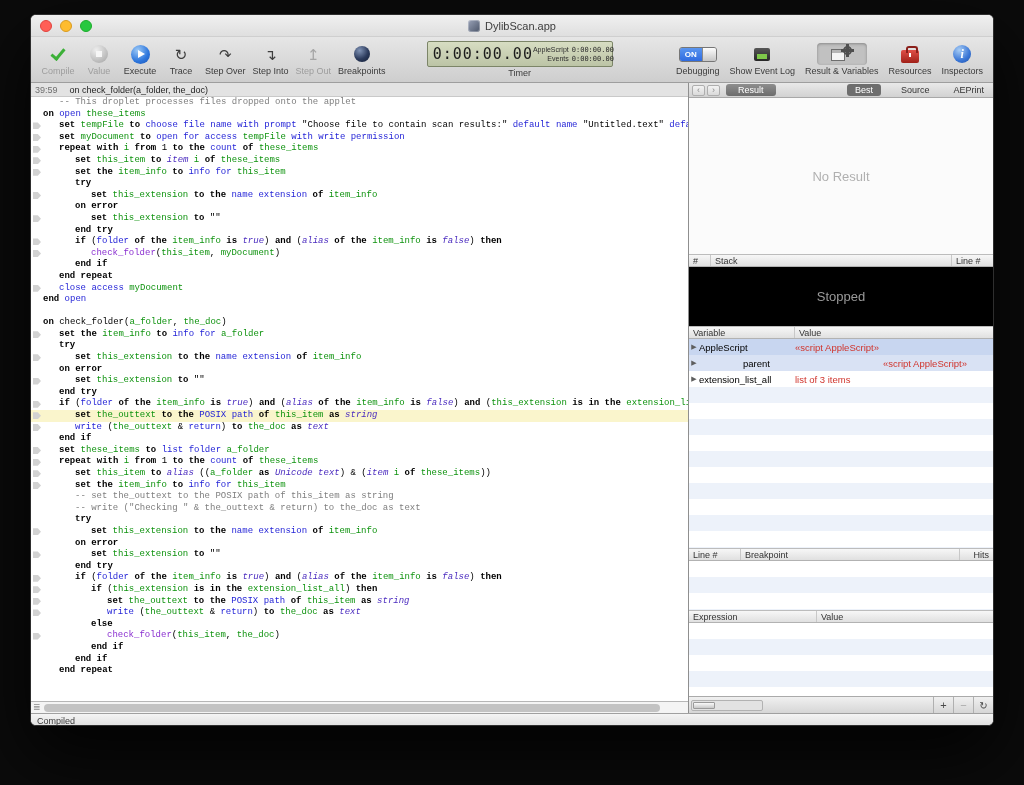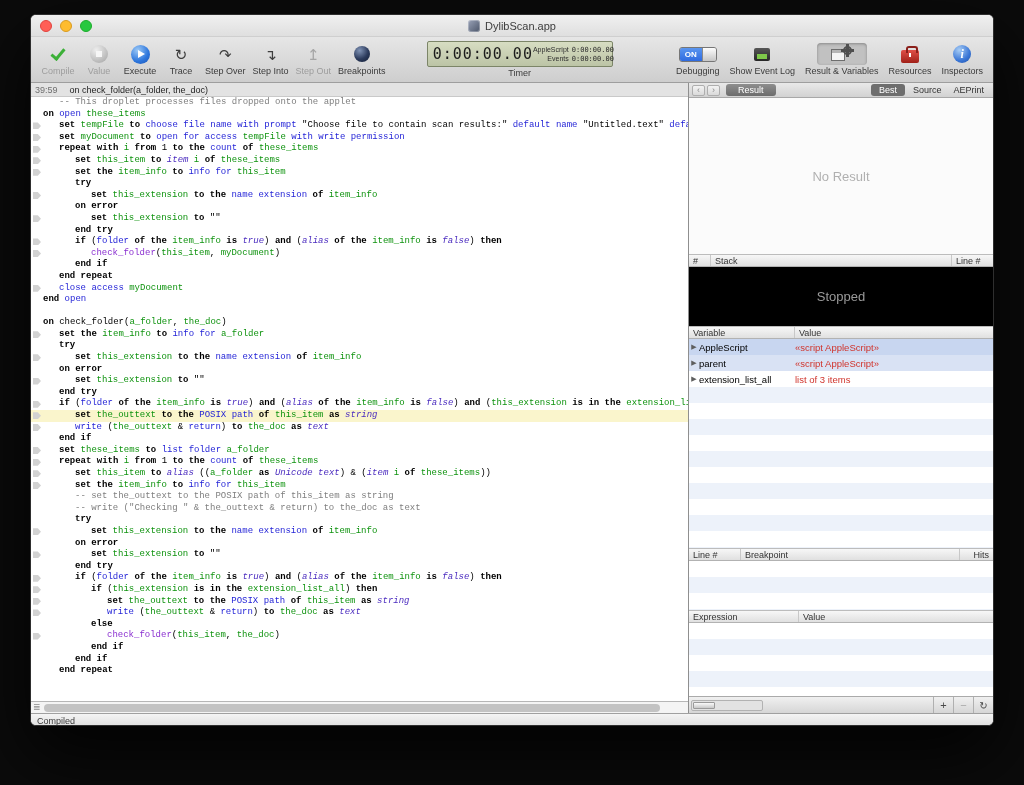--- a/index.html
+++ b/index.html
@@ -116,41 +116,41 @@
     border-radius:4px; background:#c3c3c3; }
 
   
   .rightpanel { width:304px; display:flex; flex-direction:column; background:#fff; flex-shrink:0; }
   .rp-tabbar { height:15px; background:linear-gradient(#e9e9e9,#d2d2d2); border-bottom:1px solid #a8a8a8;
     display:flex; align-items:center; padding:0 3px; gap:2px; flex-shrink:0; }
   .nav-btn { width:13px; height:11px; border:1px solid #aeaeae; background:linear-gradient(#f3f3f3,#dadada);
     border-radius:2px; font-size:9px; color:#8d8d8d; display:flex; align-items:center; justify-content:center; line-height:1; }
   .pill-dark { background:linear-gradient(#8e8e8e,#6c6c6c); border-radius:3px; color:#fff;
     font-size:9px; padding:1px 12px; margin-left:4px; }
-  .mode-group { margin-left:auto; display:flex; align-items:center; gap:4px; padding-right:2px; }
+  .mode-group { margin-left:auto; display:flex; align-items:center; gap:16px; padding-right:2px; }
   .mode-sel { background:#6e6e6e; border-radius:3px; color:#fff; font-size:9px; padding:1px 8px; }
   .mode-plain { color:#333; font-size:9px; padding:1px 4px; }
 
   .rp-result { height:156px; background:#fbfbfb; display:flex; align-items:center; justify-content:center; flex-shrink:0; }
   .empty-text { font-size:13px; color:#b0b0b0; }
 
   .panel-header { height:13px; background:linear-gradient(#f7f7f7,#e0e0e0);
     border-top:1px solid #bcbcbc; border-bottom:1px solid #b2b2b2;
     display:flex; align-items:center; font-size:9px; color:#333; flex-shrink:0; }
   .ph-col { padding:0 4px; height:100%; display:flex; align-items:center; border-right:1px solid #c8c8c8; }
   .ph-col.flex { flex:1; border-right:none; }
   .ph-col.last { border-right:none; }
 
   .rp-stack-body { height:59px; background:#000000; display:flex; align-items:center; justify-content:center; flex-shrink:0; }
   .status-text { font-size:13px; color:#9a9a9a; }
 
   .rp-vars-body { flex:1; background:repeating-linear-gradient(to bottom,#ffffff 0 16px,#edf2fa 16px 32px); overflow:hidden; }
   .var-row { height:16px; display:flex; align-items:center; font-size:9.5px; }
   .var-row.r1 { background:#c8d6f0; }
-  .var-row.r2 { background:#d9e2f4; }
+  .var-row.r2 { background:#d9e2f4;gap:44px; }
   .var-row.r3 { background:#ffffff; }
   .disclosure { font-size:7px; color:#5e5e5e; width:10px; text-align:center; flex-shrink:0; }
   .var-name { width:96px; color:#000; overflow:hidden; white-space:nowrap; flex-shrink:0; }
   .var-value { flex:1; color:#d0342c; overflow:hidden; white-space:nowrap; }
 
   .rp-bp-body { height:49px; background:repeating-linear-gradient(to bottom,#ffffff 0 16px,#edf2fa 16px 32px); flex-shrink:0; }
   .rp-expr-body { height:73px; background:repeating-linear-gradient(to bottom,#ffffff 0 16px,#edf2fa 16px 32px); flex-shrink:0; }
 
   .rp-bottombar { height:17px; background:linear-gradient(#f0f0f0,#d6d6d6); border-top:1px solid #aaa;
     display:flex; align-items:center; flex-shrink:0; }
@@ -416,21 +416,21 @@
       </div>
 
       <div class="panel-header">
         <span class="ph-col" style="width:52px">Line #</span>
         <span class="ph-col flex">Breakpoint</span>
         <span class="ph-col last" style="width:34px;border-left:1px solid #c8c8c8;justify-content:flex-end">Hits</span>
       </div>
       <div class="rp-bp-body"></div>
 
       <div class="panel-header">
-        <span class="ph-col" style="width:110px">Expression</span>
+        <span class="ph-col" style="width:128px">Expression</span>
         <span class="ph-col flex">Value</span>
       </div>
       <div class="rp-expr-body"></div>
 
       <div class="rp-bottombar">
         <span class="mini-scroll">
           <span class="mini-thumb"></span>
         </span>
         <span class="bb-spacer"></span>
         <span class="bb-btn">+</span>

